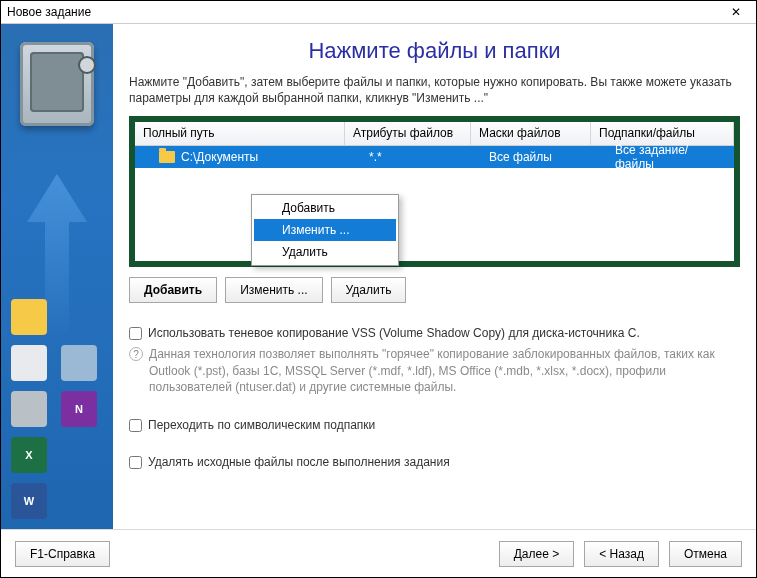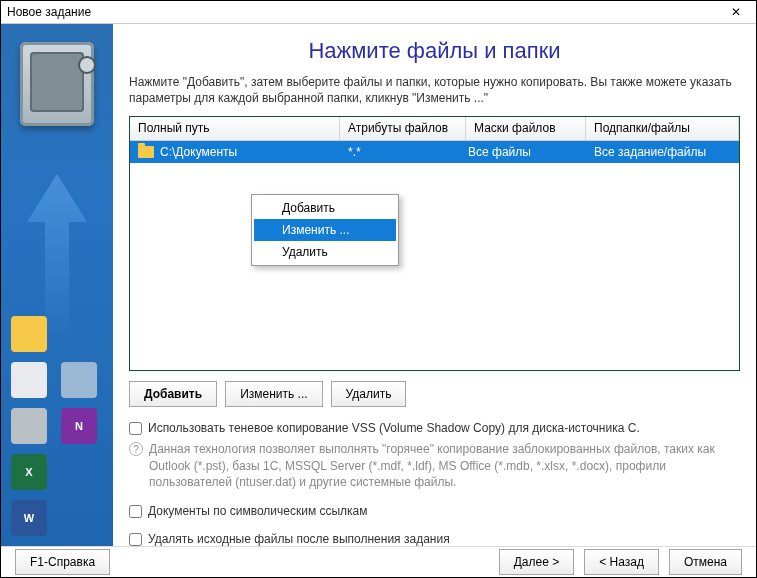--- a/index.html
+++ b/index.html
@@ -39,42 +39,42 @@
 .ic-folder { background:#f7c948; }
 .ic-doc { background:#e8eaed; color:#555;}
 .ic-img { background:#9bb9d4; }
 .ic-note { background:#7b2fa0; }
 .ic-list { background:#b9c0c6; }
 .ic-xls { background:#1d7044; }
 .ic-word { background:#2a5699; }
 .main { flex:1; padding: 10px 16px 0 16px; display:flex; flex-direction:column; }
 h1.page-title { color:#2b2fa3; font-weight:400; font-size:22px; text-align:center; margin:4px 0 10px; }
 .desc { color:#333; font-size:12px; line-height:1.35; margin-bottom:10px; }
-.table-wrap { border:1px solid #14532d; height:255px; background:#fff; position:relative; }
+.table-wrap { border:6px solid #14532d; height:151px; background:#fff; position:relative; }
 .thead { display:flex; height:24px; background:linear-gradient(#fdfdfd,#eef1f5); border-bottom:1px solid #cfcfcf; font-size:12px; }
 .th { padding:4px 8px; border-right:1px solid #d6d6d6; }
 .th1 { width:210px; } .th2 { width:120px; } .th3 { width:126px; } .th4 { flex:1; }
 .trow { display:flex; height:22px; align-items:center; font-size:12px; }
 .trow.sel { background:#127cd6; color:#fff; }
-.td { padding:2px 8px; }
+.td { padding:2px 24px; }
 .td1 { width:210px; display:flex; align-items:center; gap:6px; }
 .td2 { width:120px; } .td3 { width:126px; } .td4 { flex:1; }
 .folder-glyph { width:16px; height:12px; background:#f7c948; border-radius:1px; position:relative; }
 .folder-glyph:before { content:""; position:absolute; top:-3px; left:0; width:7px; height:3px; background:#f7c948; border-radius:1px 1px 0 0; }
 .context-menu {
   position:absolute; left:250px; top:170px; width:148px;
   background:#fff; border:1px solid #9a9a9a; box-shadow:3px 3px 6px rgba(0,0,0,.25);
   z-index:10; padding:2px;
 }
 .cm-item { padding:4px 28px 4px 28px; font-size:12px; cursor:default; }
 .cm-item.hl { background:#127cd6; color:#fff; }
 .btn-row { display:flex; gap:8px; margin-top:10px; }
 .btn { height:26px; padding:0 14px; background:linear-gradient(#fff,#ededed); border:1px solid #a6a6a6; font-size:12px; cursor:pointer; font-family:inherit; }
 .btn.bold { font-weight:bold; }
-.check-row { display:flex; align-items:flex-end; gap:6px; margin-top:14px; font-size:12px; color:#333; }
+.check-row { display:flex; align-items:flex-end; gap:6px; margin-top:23px; font-size:12px; color:#333; }
 .check-row input { margin-top:1px; }
 .hint-row { display:flex; gap:6px; margin-top:6px; font-size:12px; color:#8a8a8a; line-height:1.35; }
 .hint-icon { width:14px; height:14px; border:1px solid #b0b0b0; border-radius:50%; color:#8a8a8a; font-size:10px; display:flex; align-items:center; justify-content:center; flex-shrink:0; margin-top:1px;}
 .footer { height:48px; border-top:1px solid #d9d9d9; display:flex; align-items:center; justify-content:space-between; padding:0 14px; }
 .footer .right { display:flex; gap:10px; }
 </style>
 </head>
 <body>
 
 <div class="window">
@@ -144,21 +144,21 @@
         <input type="checkbox" style="">
         <label>Использовать теневое копирование VSS (Volume Shadow Copy) для диска-источника C.</label>
       </div>
       <div class="hint-row">
         <div class="hint-icon">?</div>
         <div>Данная технология позволяет выполнять "горячее" копирование заблокированных файлов, таких как Outlook (*.pst), базы 1С, MSSQL Server (*.mdf, *.ldf), MS Office (*.mdb, *.xlsx, *.docx), профили пользователей (ntuser.dat) и другие системные файлы.</div>
       </div>
 
       <div class="check-row">
         <input type="checkbox" style="">
-        <label>Документы по символическим ссылкам</label>
+        <label>Переходить по символическим подпапки</label>
       </div>
       <div class="check-row">
         <input type="checkbox" style="">
         <label>Удалять исходные файлы после выполнения задания</label>
       </div>
     </div>
   </div>
 
   <div class="footer">
     <button class="btn">F1-Справка</button>

